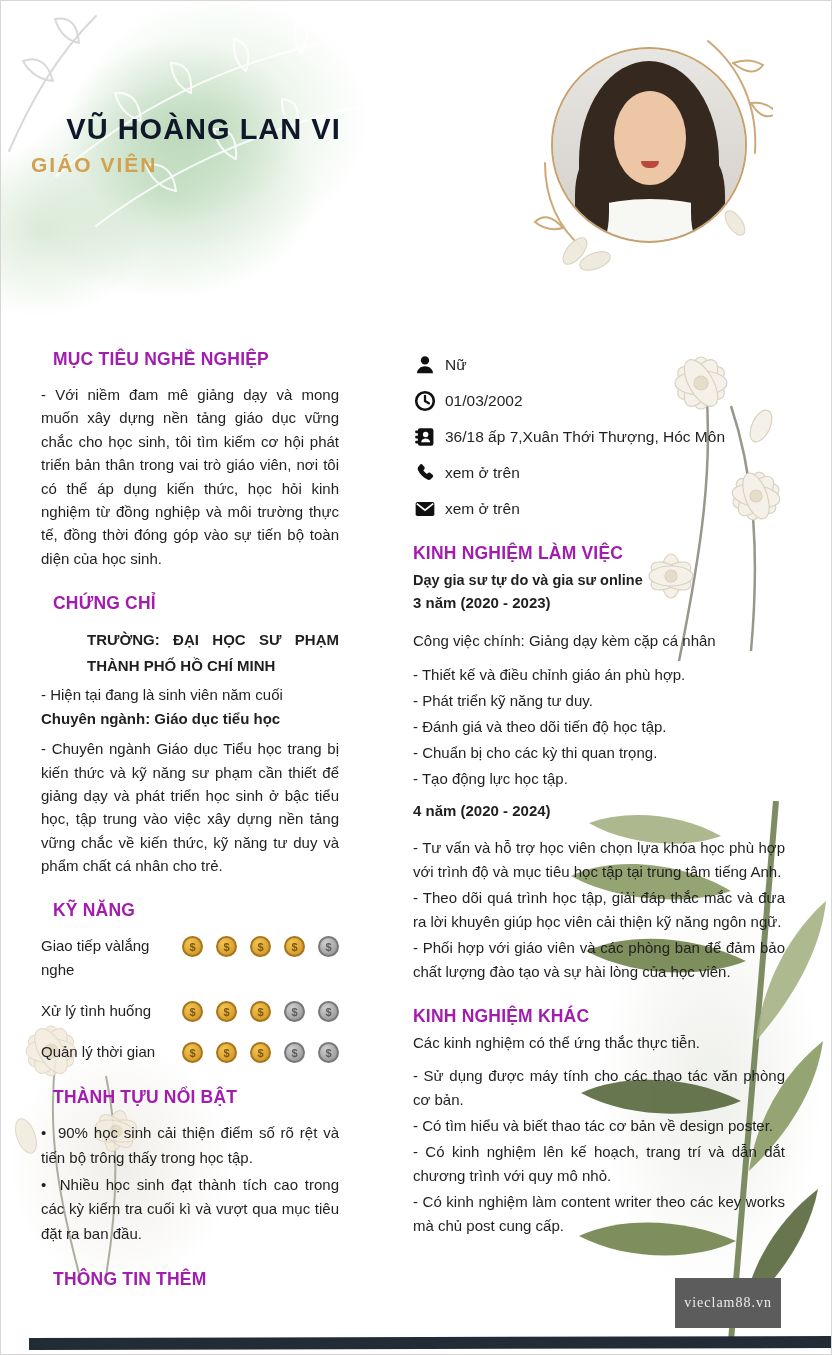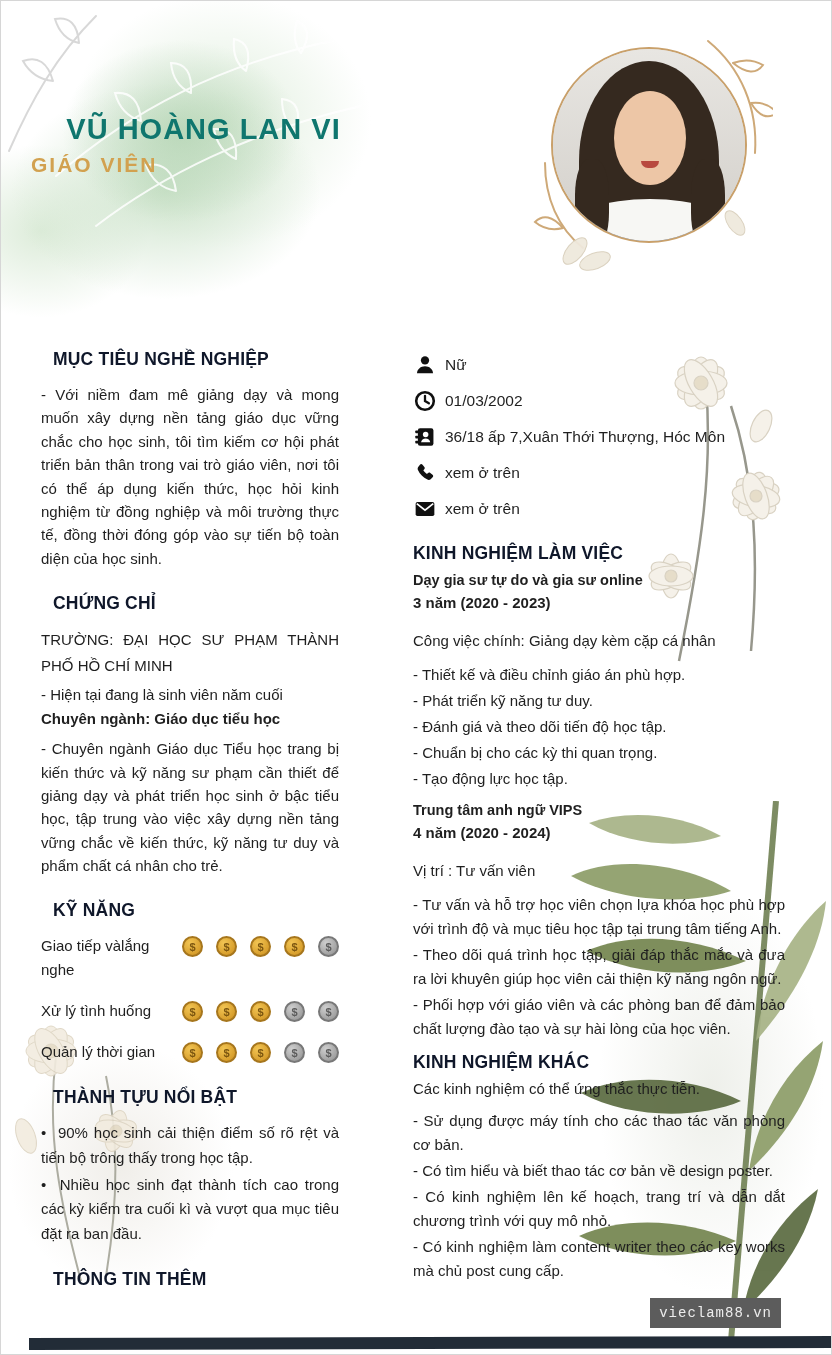--- a/index.html
+++ b/index.html
@@ -31,21 +31,21 @@
     background: radial-gradient(closest-side, rgba(216,210,198,.38), rgba(216,210,198,0) 75%);
   }
   .wash-bottomright {
     left:560px; top:820px; width:300px; height:540px;
     background: radial-gradient(closest-side, rgba(205,210,195,.35), rgba(205,210,195,0) 75%);
   }
 
   
   .header-name {
     position:absolute; z-index:3; left:30px; top:112px; width:345px;
-    text-align:center; font-size:29px; font-weight:bold; letter-spacing:1px; color:#0f766e;
+    text-align:center; font-size:29px; font-weight:bold; letter-spacing:1px; color:#0f172a;
   }
   .header-title {
     position:absolute; z-index:3; left:30px; top:152px; width:345px;
     text-align:left; font-size:21px; font-weight:bold; letter-spacing:2px; color:#d2a14f;
   }
 
   
   .photo-wrap { position:absolute; z-index:3; left:550px; top:46px; width:196px; height:196px; }
   .photo-ring {
     position:absolute; inset:0; border-radius:50%;
@@ -57,31 +57,31 @@
   .ph-lips { position:absolute; left:88px; top:112px; width:18px; height:7px; border-radius:0 0 9px 9px; background:#b8493f; }
   .ph-shirt{ position:absolute; left:14px; top:150px; width:166px; height:60px; border-radius:50% 50% 0 0; background:#f7f7f4; }
   .ph-hair-l{ position:absolute; left:22px; top:110px; width:34px; height:90px; border-radius:40%; background:#35291f; }
   .ph-hair-r{ position:absolute; left:138px; top:110px; width:34px; height:90px; border-radius:40%; background:#35291f; }
 
   
   .leftcol  { position:absolute; z-index:2; left:40px;  top:348px; width:298px; color:#1f1f1f; }
   .rightcol { position:absolute; z-index:2; left:412px; top:352px; width:372px; color:#1f1f1f; }
 
   .section-h {
-    font-size:17.5px; font-weight:bold; color:#0f172a; letter-spacing:.2px;
+    font-size:17.5px; font-weight:bold; color:#a21caf; letter-spacing:.2px;
   }
   .leftcol .section-h { padding-left:12px; margin-bottom:13px; }
   .rightcol .section-h { margin-bottom:5px; }
 
   .para { font-size:15px; line-height:1.56; text-align:justify; }
 
   .sec { margin-bottom:23px; }
 
   
-  .cert-school { font-size:15px; font-weight:normal; line-height:1.7; text-align:justify; }
+  .cert-school { font-size:15px; font-weight:bold; line-height:1.7; text-align:justify;margin-left:46px; }
   .cert-status { font-size:15px; line-height:1.6; margin-top:5px; }
   .cert-major  { font-size:15px; font-weight:bold; line-height:1.6; margin-bottom:6px; }
 
   
   .skill-row { display:flex; align-items:flex-start; justify-content:space-between; margin-bottom:17px; }
   .skill-label { width:126px; font-size:15px; line-height:1.6; }
   .coins { display:flex; gap:13px; padding-top:2px; }
   .coin {
     width:21px; height:21px; border-radius:50%;
     display:flex; align-items:center; justify-content:center;
@@ -99,29 +99,29 @@
   .cicon { width:24px; height:24px; flex:0 0 24px; display:flex; align-items:center; justify-content:center; }
   .cicon svg { width:22px; height:22px; }
   .ctext { margin-left:8px; font-size:15.5px; }
 
   
   .job-title    { font-size:14.5px; font-weight:bold; line-height:1.55; }
   .job-duration { font-size:15px;   font-weight:bold; line-height:1.55; margin-bottom:14px; }
   .job-subtitle { font-size:15px; line-height:1.55; margin-bottom:11px; }
   .job-bullet   { font-size:15px; line-height:1.6; text-align:justify; margin-bottom:2px; }
   .job + .job   { margin-top:8px; }
-  .exp-sec { margin-bottom:11px; }
+  .exp-sec { margin-bottom:22px; }
 
   .other-sub { font-size:15px; line-height:1.5; margin-bottom:9px; }
 
   
   .watermark {
     position:absolute; z-index:4; right:50px; bottom:26px;
-    background:#5c5c5c; color:#ededed; padding:7px 9px;
-    font-family:Liberation Mono, monospace; font-size:14px; letter-spacing:1px;
+    background:#5c5c5c; color:#ededed; padding:17px 9px;
+    font-family:Liberation Serif, serif; font-size:14px; letter-spacing:1px;
   }
   .bottom-bar {
     position:absolute; z-index:3; left:28px; right:0; bottom:5px; height:12px;
     background:#222c37; transform:rotate(-.15deg);
   }
 </style>
 </head>
 <body>
 
 <div class="page">
@@ -378,23 +378,21 @@
             <div class="job-title">Dạy gia sư tự do và gia sư online</div>
             <div class="job-duration">3 năm (2020 - 2023)</div>
             <div class="job-subtitle">Công việc chính: Giảng dạy kèm cặp cá nhân</div>
             <div class="job-bullet">- Thiết kế và điều chỉnh giáo án phù hợp.</div>
             <div class="job-bullet">- Phát triển kỹ năng tư duy.</div>
             <div class="job-bullet">- Đánh giá và theo dõi tiến độ học tập.</div>
             <div class="job-bullet">- Chuẩn bị cho các kỳ thi quan trọng.</div>
             <div class="job-bullet">- Tạo động lực học tập.</div>
           </div>
           <div class="job">
-            <div class="job-title">Trung tâm anh ngữ VIPS</div>
             <div class="job-duration">4 năm (2020 - 2024)</div>
-            <div class="job-subtitle">Vị trí : Tư vấn viên</div>
             <div class="job-bullet">- Tư vấn và hỗ trợ học viên chọn lựa khóa học phù hợp với trình độ và mục tiêu học tập tại trung tâm tiếng Anh.</div>
             <div class="job-bullet">- Theo dõi quá trình học tập, giải đáp thắc mắc và đưa ra lời khuyên giúp học viên cải thiện kỹ năng ngôn ngữ.</div>
             <div class="job-bullet">- Phối hợp với giáo viên và các phòng ban để đảm bảo chất lượng đào tạo và sự hài lòng của học viên.</div>
           </div>
         </div>
     </div>
 
     <div>
       <div class="section-h">KINH NGHIỆM KHÁC</div>
       <div class="other-sub">Các kinh nghiệm có thể ứng thắc thực tiễn.</div>

